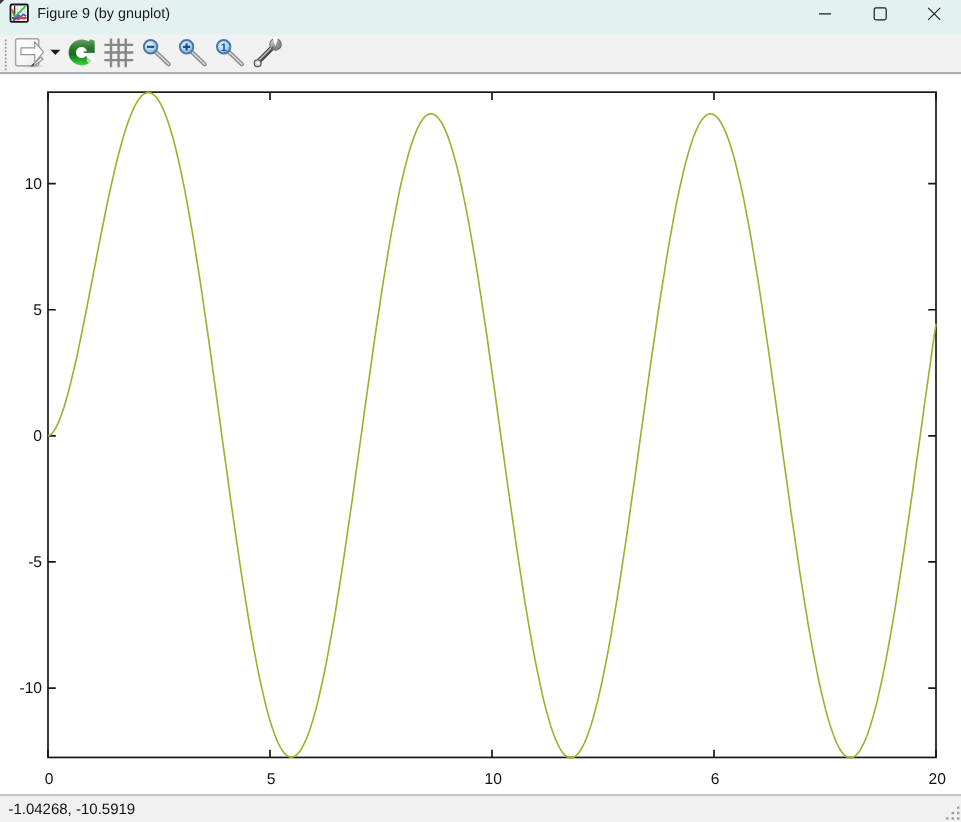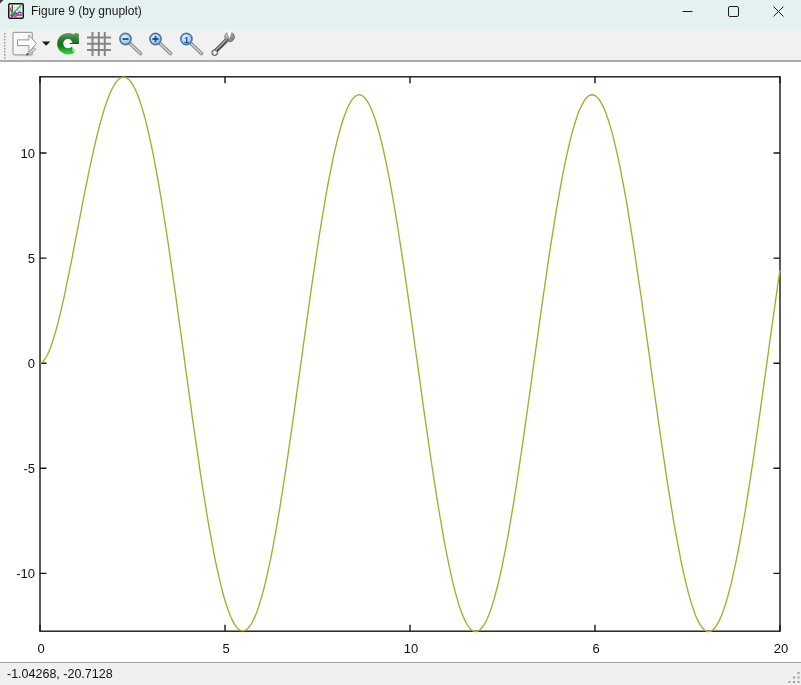--- a/index.html
+++ b/index.html
@@ -11,21 +11,21 @@
 .status{position:absolute;left:7px;top:4px;font-size:12.5px;color:#111}
 .yl{position:absolute;right:766px;width:60px;text-align:right;font-size:13px;color:#111;transform:translateY(-7.5px)}
 .xl{position:absolute;top:640.5px;width:60px;text-align:center;font-size:13px;color:#111;transform:translateX(-29px)}
 svg{position:absolute;left:0;top:0}
 </style></head><body>
 <div class="titlebar"></div>
 <div class="toolbar"></div>
 <div class="tbedge"></div>
 <div class="client"></div>
 <div class="statusbar">
-    <div class="status">-1.04268, -20.7128</div>
+    <div class="status">-1.04268, -10.5919</div>
   </div>
 <div class="title">Figure 9 (by gnuplot)</div>
 
 <svg width="801" height="685" viewBox="0 0 801 685">
 
 <path d="M0,0 H3.5 L0,3.5 Z" fill="#3c3c3c"></path>
 
 <g transform="translate(8,3)" fill="none">
 <rect x="0.75" y="0.75" width="14.5" height="14.5" rx="1.2" fill="#fff" stroke="#161616" stroke-width="1.5"></rect>
 <path d="M6.5,2 V14 M9.5,2 V14 M12.5,2 V14 M2,4.5 H14 M2,7.5 H14 M2,10 H14" stroke="#cfcfcf" stroke-width="0.7"></path>

